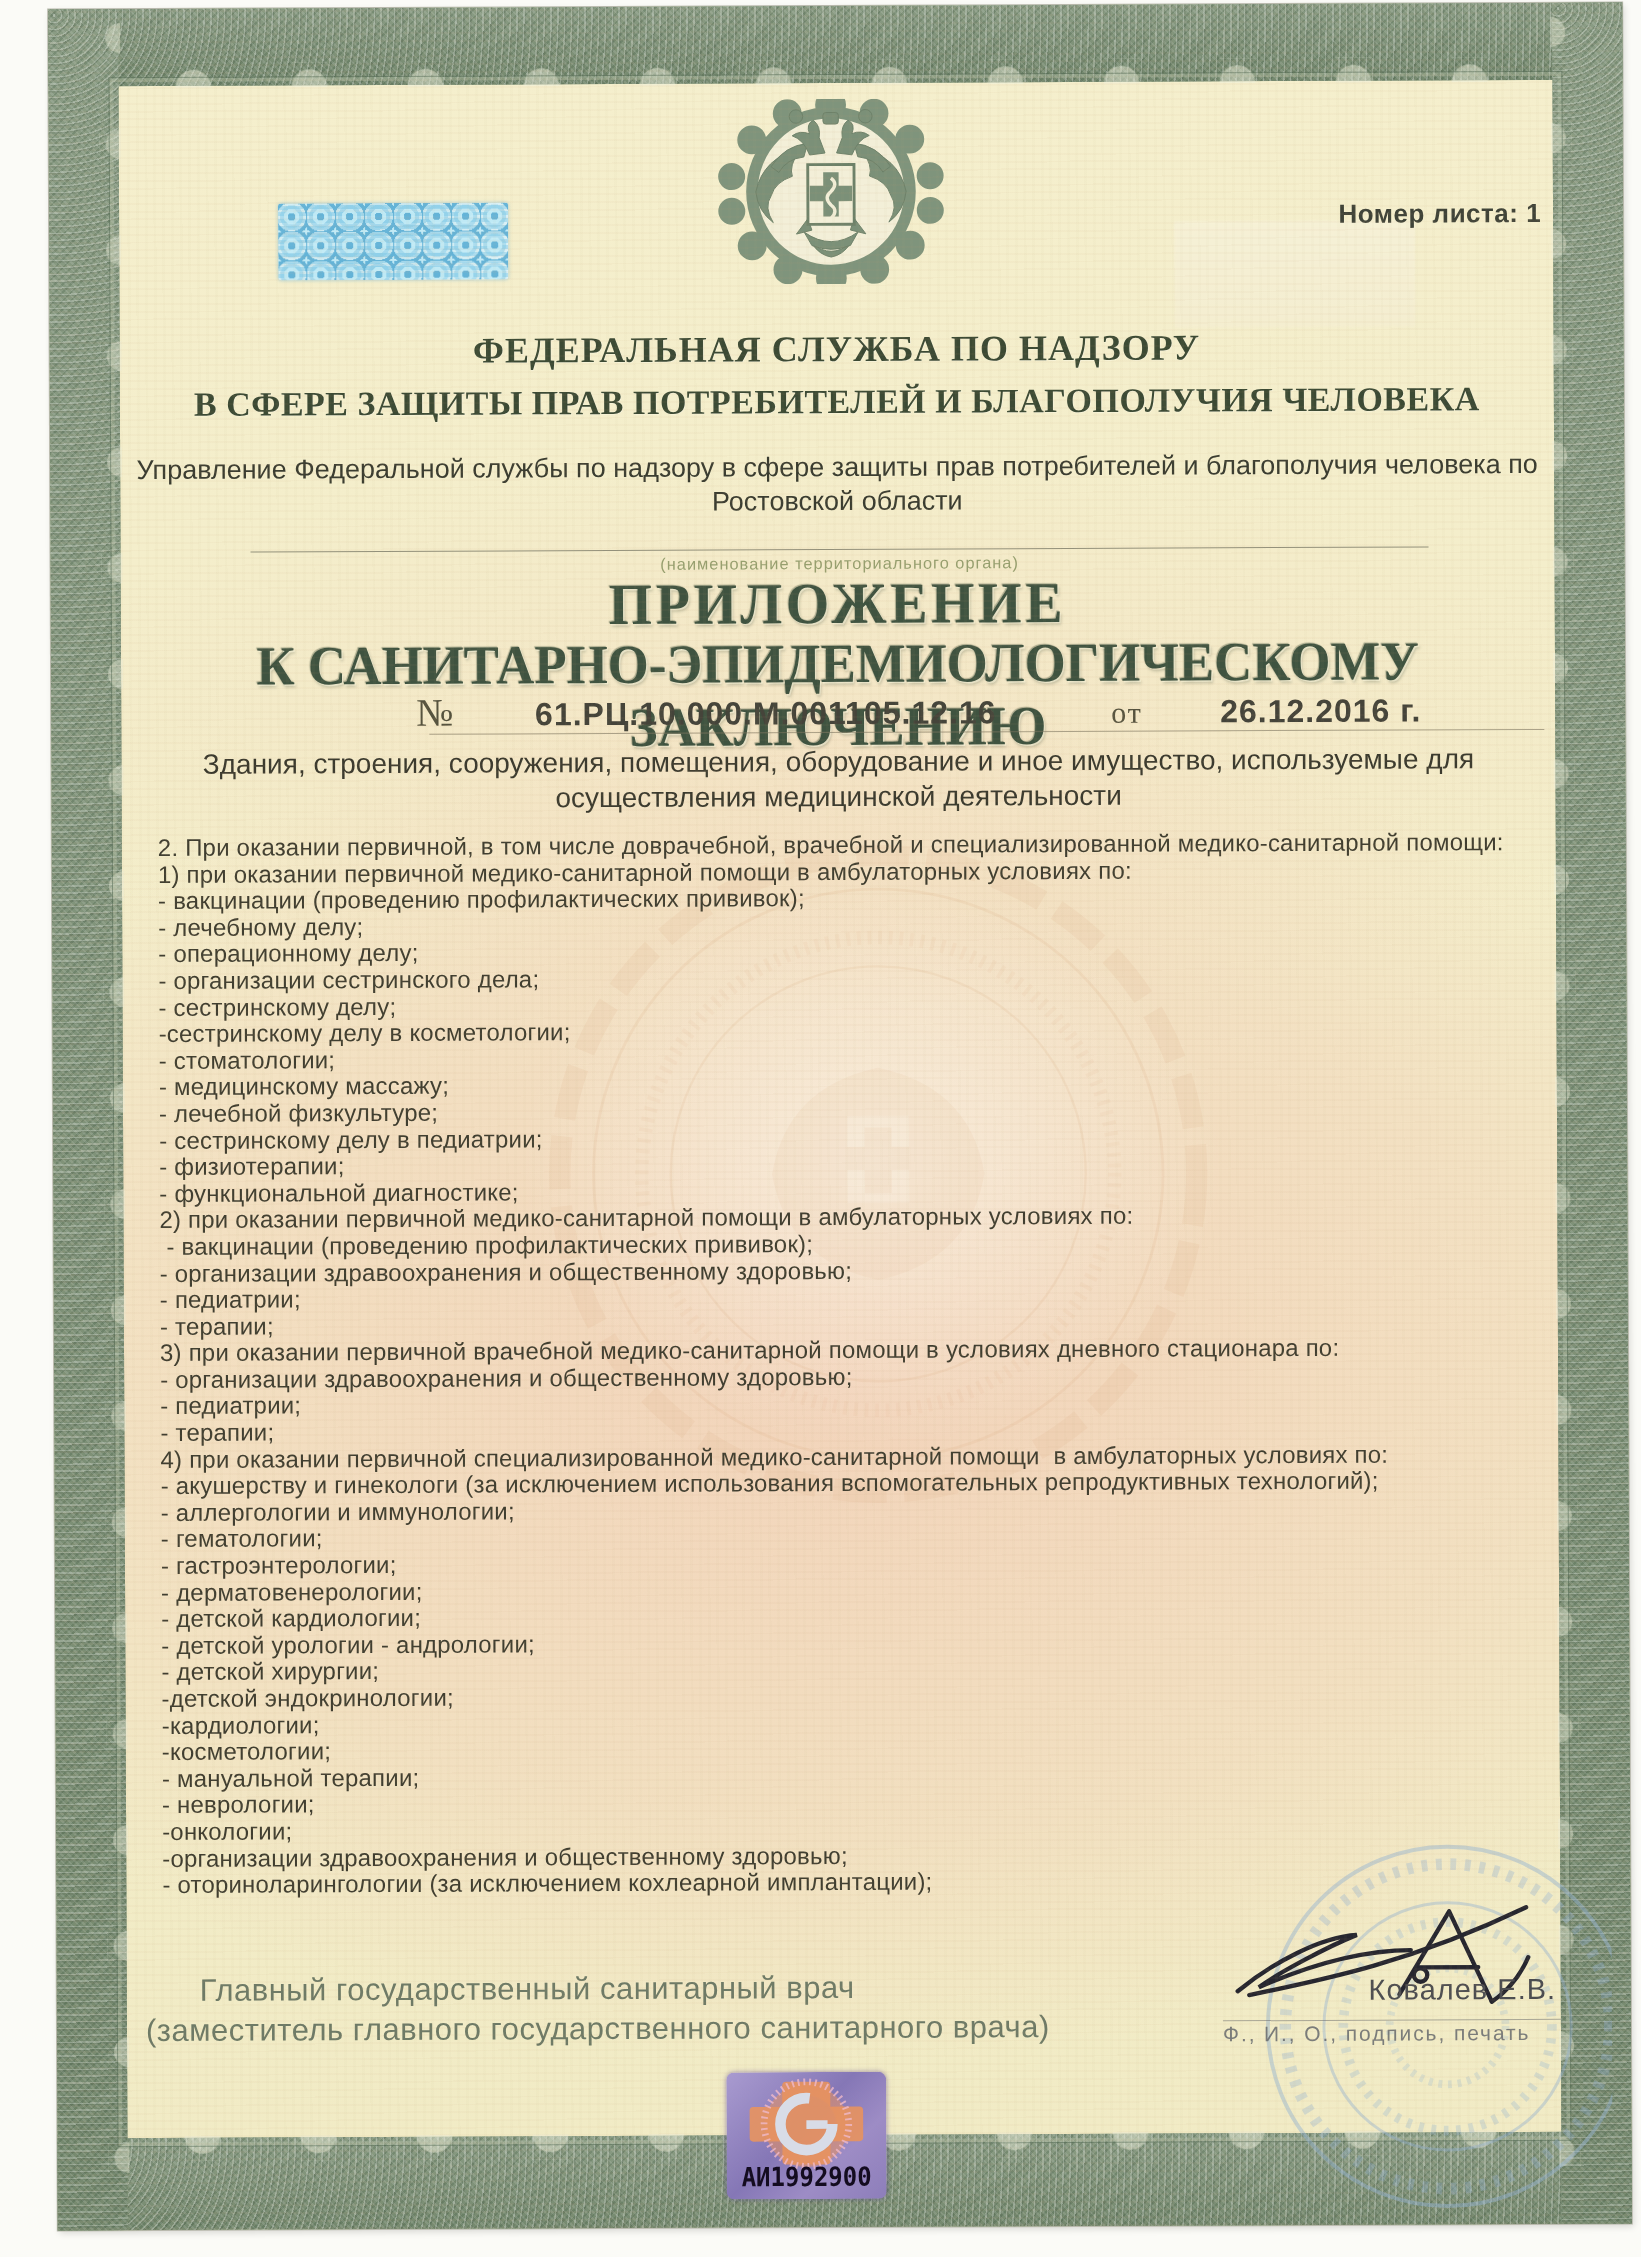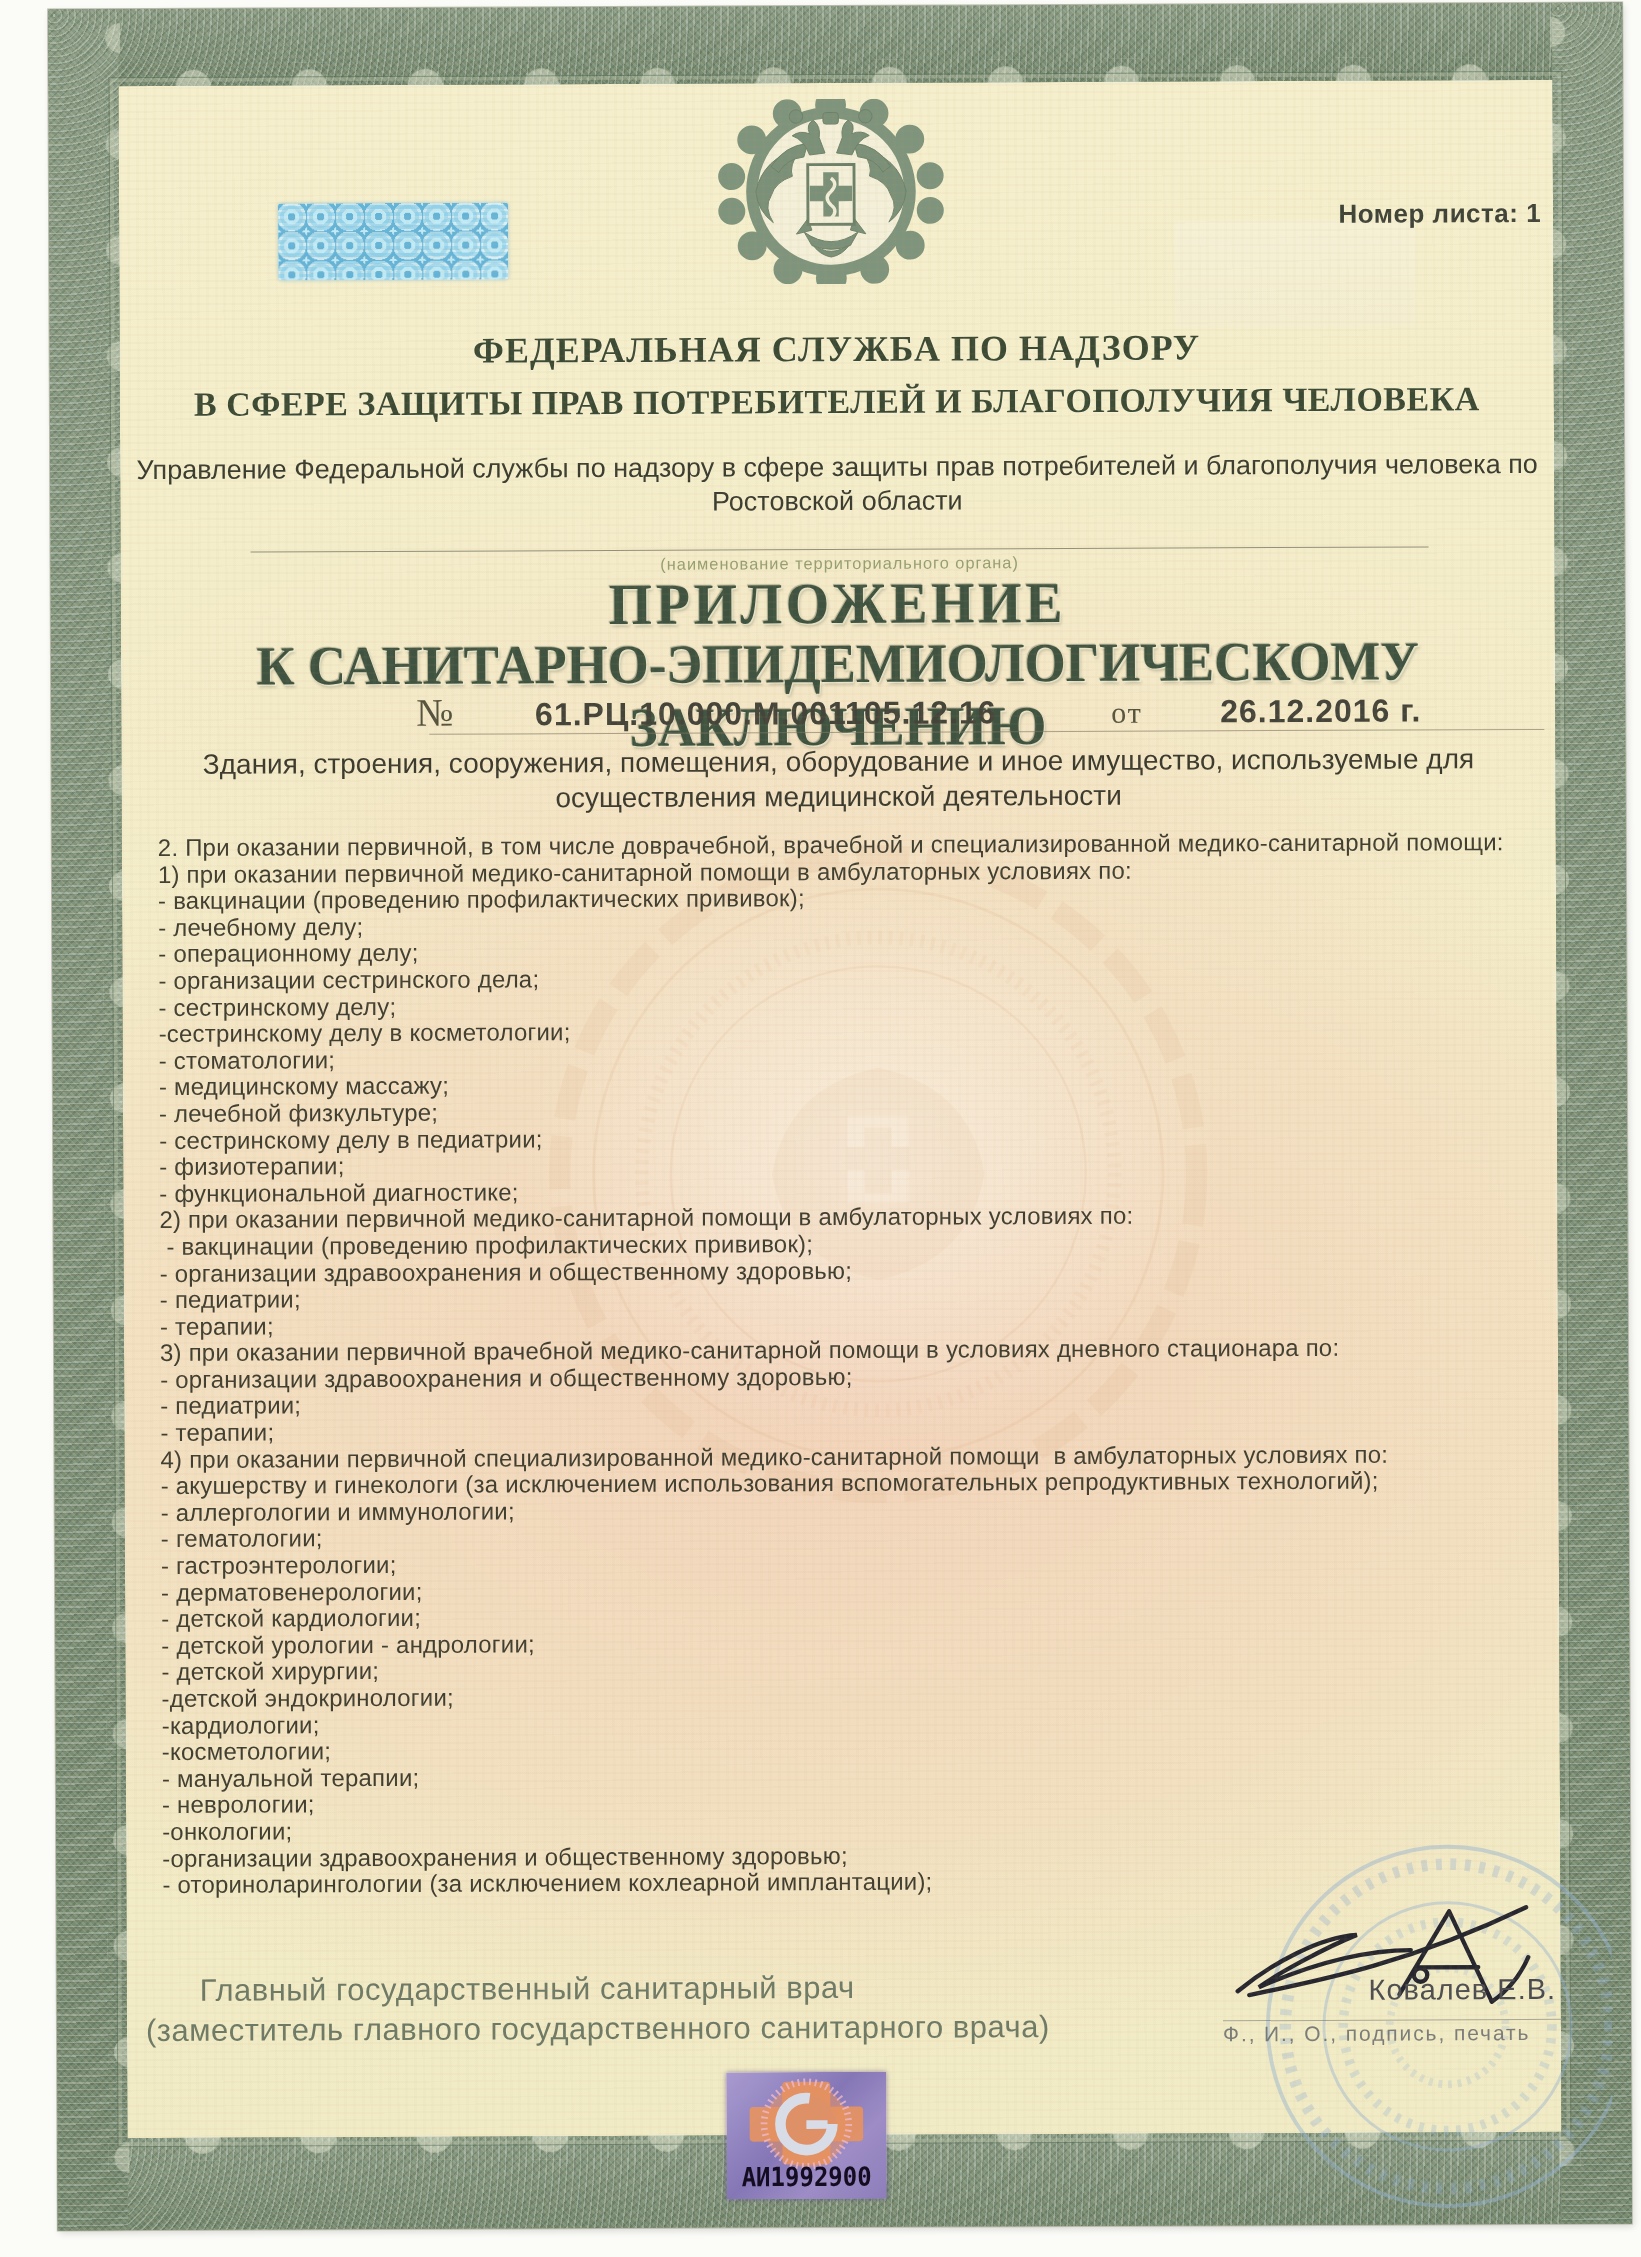--- a/index.html
+++ b/index.html
@@ -141,21 +141,21 @@
     position:absolute;left:1246px;top:1970px;width:319px;text-align:center;
     font-size:29px;color:#4b4c50;letter-spacing:1px;
   }
   .fio-line{position:absolute;left:1166px;top:2016px;width:338px;border-top:1.9px solid rgba(110,110,110,.55);}
   .fio-caption{
     position:absolute;left:1166px;top:2018px;width:338px;
     font-size:21px;color:#5d6168;opacity:.8;letter-spacing:1.9px;
   }
   
   .hologram{
-    position:absolute;left:669px;top:2066px;width:160px;height:127px;border-radius:1px;
+    position:absolute;left:669px;top:2066px;width:160px;height:127px;border-radius:8px;
     background:
       radial-gradient(circle 44px at 50% 42%, rgba(233,147,95,.0) 29px, rgba(233,147,95,.55) 31px 41px, transparent 42px),
       linear-gradient(135deg,#a99bd0 0%, #8577b6 45%, #9d8cc5 70%, #8d7eba 100%);
     box-shadow:0 0 4.8px rgba(90,70,140,.6);
     z-index:6;
   }
   .hologram svg{position:absolute;inset:0;}
   .holo-num{
     position:absolute;left:0;right:0;bottom:7.7px;text-align:center;
     font-family:"DejaVu Sans Mono", monospace;font-size:24px;font-weight:bold;

